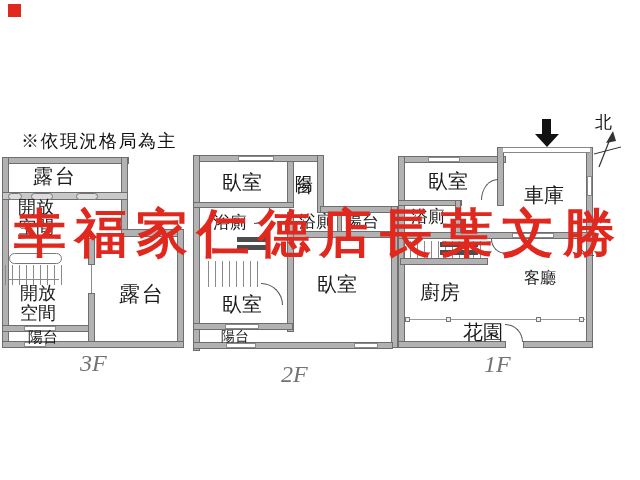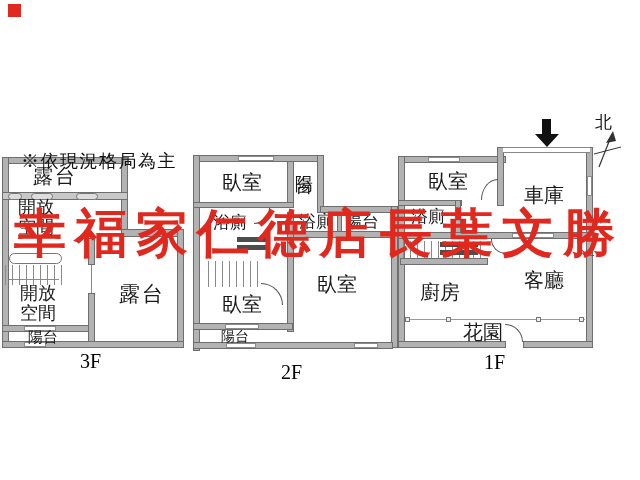--- a/index.html
+++ b/index.html
@@ -17,22 +17,22 @@
   .arc-tr{border-top:1px solid #555;border-right:1px solid #555;border-radius:0 100% 0 0;}
   .arc-bl{border-bottom:1px solid #555;border-left:1px solid #555;border-radius:0 0 0 100%;}
   .arc-br{border-bottom:1px solid #555;border-right:1px solid #555;border-radius:0 0 100% 0;}
   .fence{position:absolute;height:1px;background:#999;z-index:11;}
   .post{position:absolute;width:5px;height:5px;background:#eee;border:1px solid #777;box-sizing:border-box;z-index:12;}
   .dark{position:absolute;background:#4d4d4d;z-index:13;}
   .ln{position:absolute;background:#8a8a8a;z-index:11;}
   
   .lb{position:absolute;color:#1a1a1a;line-height:1.05;white-space:nowrap;z-index:20;}
   .vert{writing-mode:vertical-rl;}
-  .ftag{position:absolute;color:#000000;font-size:20px;z-index:20;}
-  .note{position:absolute;left:21px;top:129px;font-size:18px;letter-spacing:1.5px;color:#111;z-index:20;white-space:nowrap;margin-top:20px;}
+  .ftag{position:absolute;color:#737373;font-size:24px;z-index:20;font-style:italic;}
+  .note{position:absolute;left:21px;top:129px;font-size:18px;letter-spacing:1.5px;color:#111;z-index:20;white-space:nowrap;}
   .wm{position:absolute;left:14px;top:208px;font-size:52px;font-weight:bold;color:#e0281e;
       letter-spacing:9px;line-height:1;white-space:nowrap;z-index:90;}
   .cm{position:absolute;left:8px;top:4px;width:13px;height:13px;background:#e0281e;z-index:95;}
   .arrow-stem{position:absolute;left:542px;top:119px;width:9px;height:15px;background:#111;z-index:40;}
   .arrow-head{position:absolute;left:535px;top:134px;width:0;height:0;border-left:12px solid transparent;
       border-right:12px solid transparent;border-top:13px solid #111;z-index:40;}
   .compass{position:absolute;left:586px;top:104px;z-index:40;}
   .compass text{font-family:"Liberation Serif","DejaVu Serif",serif;font-size:17px;fill:#111;}
 </style>
 </head>
@@ -134,21 +134,21 @@
     <div class="post" style="left:536px;top:317px"></div>
     <div class="post" style="left:579px;top:317px"></div>
     <div class="w" style="left:398px;top:341px;width:108px;height:7px"></div>
     <div class="w" style="left:523px;top:341px;width:70px;height:7px"></div>
     <div class="arc arc-tr" style="left:505px;top:324px;width:18px;height:18px"></div>
 
     <div class="lb" style="left:428px;top:171px;font-size:20px">臥室</div>
     <div class="lb" style="left:524px;top:185px;font-size:20px">車庫</div>
     <div class="lb" style="left:411px;top:208px;font-size:17px">浴廁</div>
     <div class="lb" style="left:420px;top:282px;font-size:20px">廚房</div>
-    <div class="lb" style="left:524px;top:270px;font-size:20px">客廳</div>
+    <div class="lb" style="left:524px;top:270px;font-size:16px">客廳</div>
     <div class="lb" style="left:463px;top:322px;font-size:20px">花園</div>
     <div class="ftag" style="left:484px;top:351px">1F</div>
 
     <div class="arrow-stem"></div>
     <div class="arrow-head"></div>
 
     <svg class="compass" width="52" height="72" viewBox="0 0 52 72">
       <text x="9" y="24">北</text>
       <line x1="26" y1="30" x2="13" y2="63" stroke="#333" stroke-width="1.2"></line>
       <polygon points="27,27 20,39 30,37" fill="#333"></polygon>

